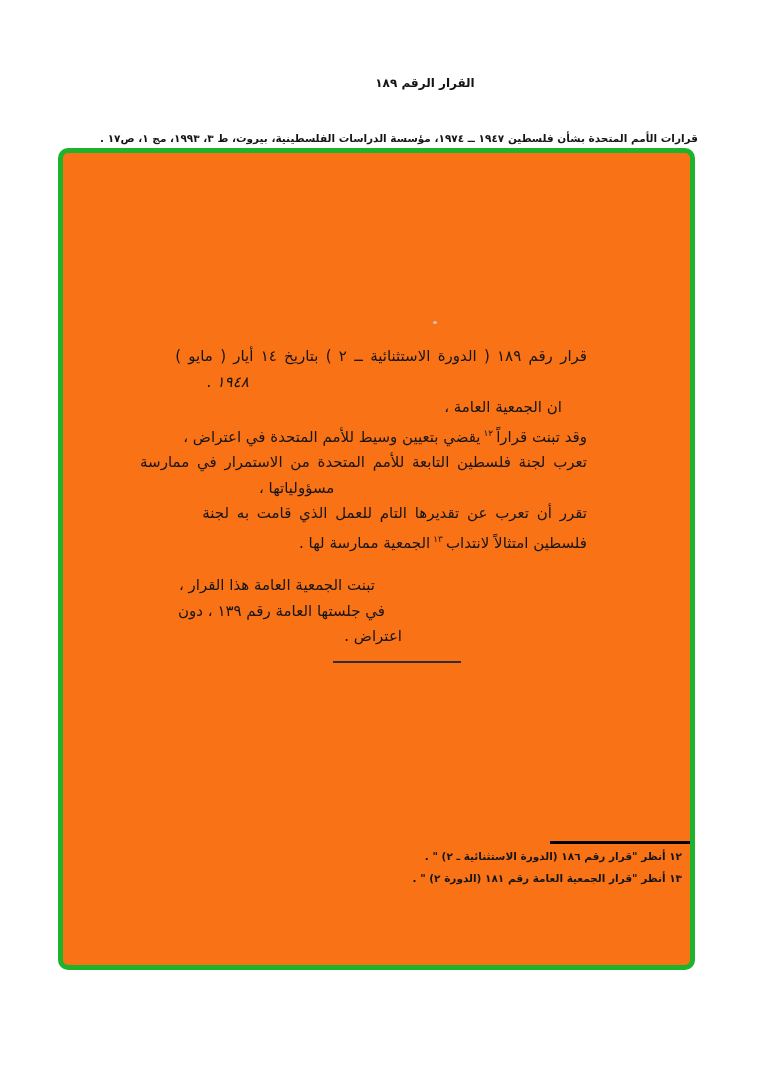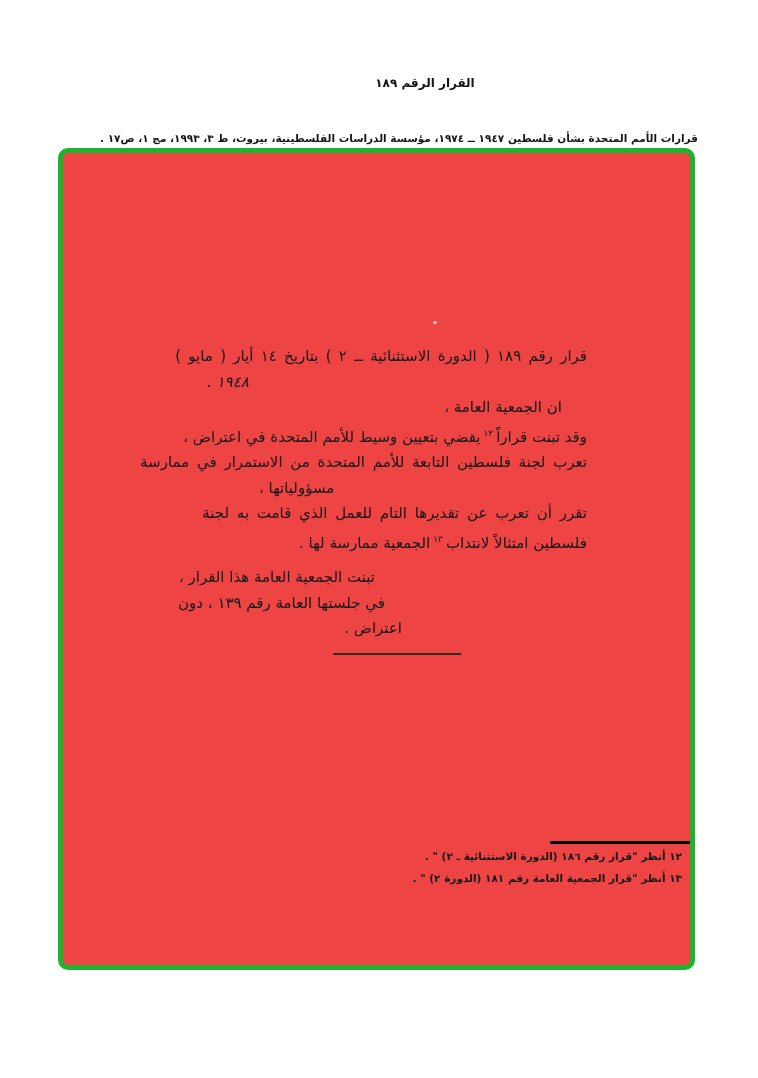--- a/index.html
+++ b/index.html
@@ -21,42 +21,42 @@
   .header-source{
     position:absolute;left:100px;right:60px;top:108px;
     text-align:center;font-size:10.5px;font-weight:bold;
     white-space:nowrap;letter-spacing:0.2px;margin-top:24px;
   }
   
   .doc-frame{
     position:absolute;left:58px;top:148px;
     width:627px;height:812px;
     border:5px solid #1db32d;border-radius:10px;
-    background:#ef4444;
+    background:#f97316;
   }
   .artifact-dot{
     position:absolute;left:370px;top:168px;width:4px;height:3px;
     background:#c9c9c9;border-radius:50%;
   }
   
   .text-col{
     position:absolute;right:103px;top:191px;width:428px;
     font-size:15px;line-height:25.5px;
   }
   .line{white-space:nowrap;text-align:right;}
   .t-center{text-align:center;font-weight:bold;}
   .t-left{text-align:left;}
   .pad-left-48{padding-left:48px;font-style:italic;}
   .pad-left-100{padding-left:100px;}
   .indent-r-25{padding-right:25px;}
   .ws-2{word-spacing:2.5px;}
   .ws-3{word-spacing:3px;}
   .b{font-weight:normal;}
   sup.fnref{font-size:9px;vertical-align:super;margin:0 3px;font-weight:normal;}
-  .adoption{margin-top:9px;}
+  .adoption{margin-top:17px;}
   .adopt-line{white-space:nowrap;text-align:right;}
   .adopt-l1{margin-right:0;transform:translateX(-212px);}
   .adopt-l2{transform:translateX(-202px);}
   .adopt-l3{transform:translateX(-185px);}
   .body-rule{
     height:2px;width:128px;background:#2f2f2f;
     margin-top:11px;margin-right:126px;
   }
   
   .fn-rule{

